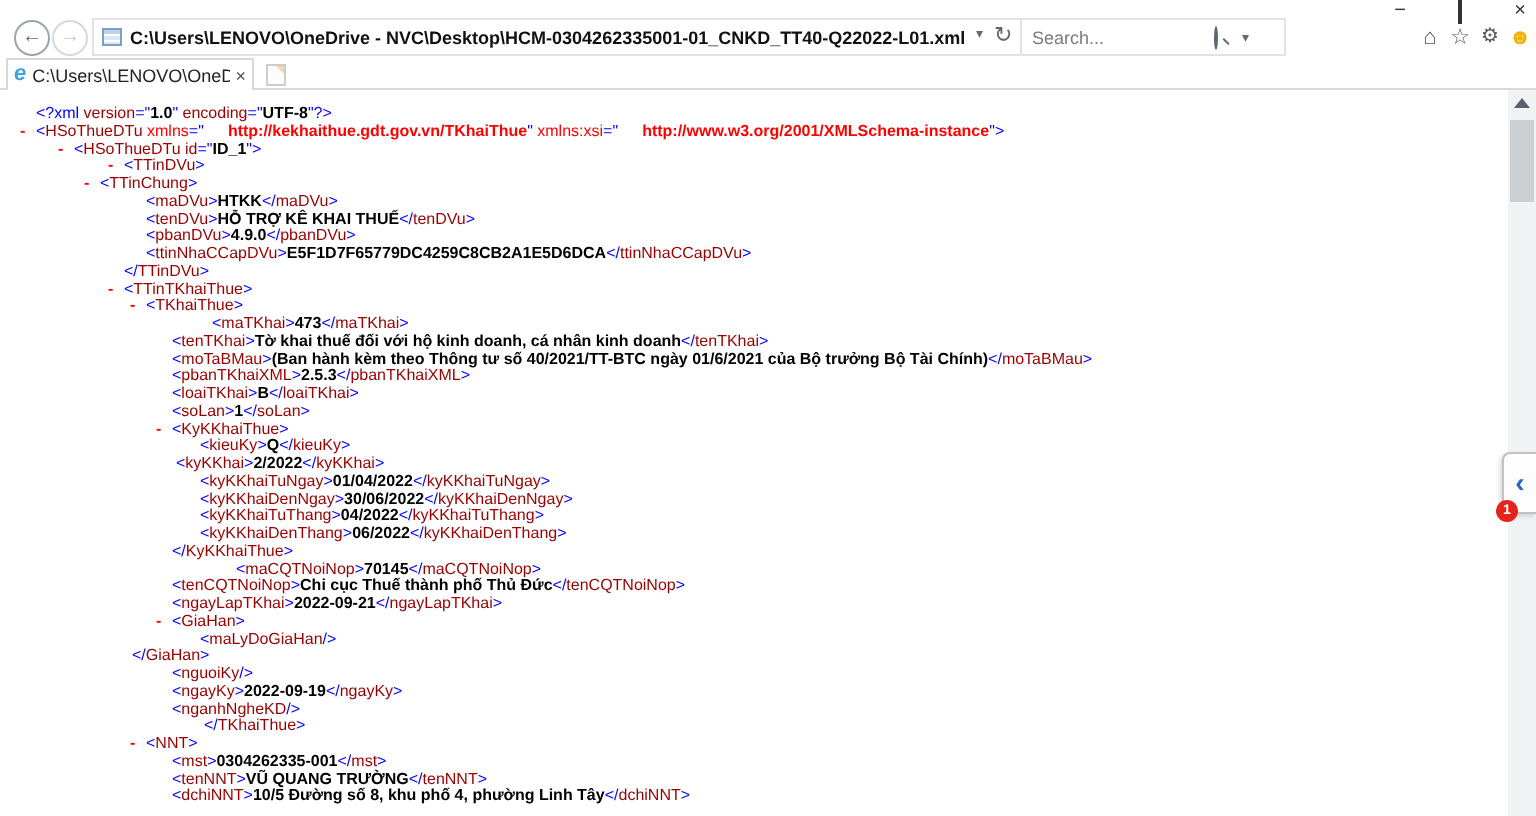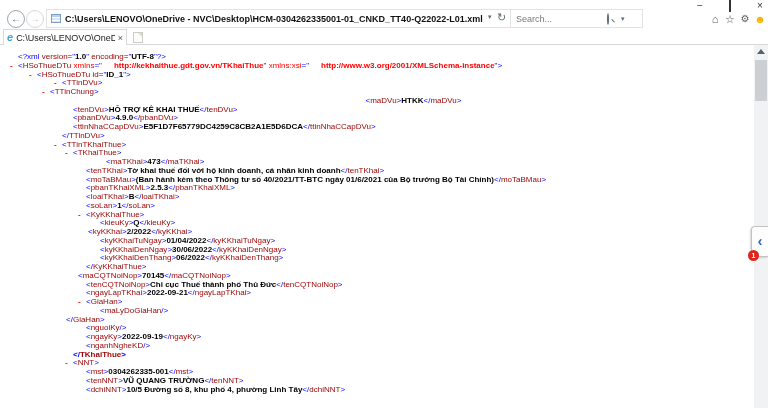--- a/index.html
+++ b/index.html
@@ -129,50 +129,51 @@
       <span class="fold"></span>
     </div>
 </div>
 
 <div class="content" id="xml-content">
     <div class="xline" style="padding-left: 18px;"><span class="m">&lt;?xml</span><span class="t"> version</span><span class="m">="</span><span class="b">1.0</span><span class="m">"</span><span class="t"> encoding</span><span class="m">="</span><span class="b">UTF-8</span><span class="m">"</span><span class="m">?&gt;</span></div>
     <div class="xline" style="padding-left: 18px;"><span class="mk">-</span><span class="m">&lt;</span><span class="t">HSoThueDTu</span><span class="n"> xmlns</span><span class="m">="</span><span class="nv">http://kekhaithue.gdt.gov.vn/TKhaiThue</span><span class="m">"</span><span class="n"> xmlns:xsi</span><span class="m">="</span><span class="nv">http://www.w3.org/2001/XMLSchema-instance</span><span class="m">"</span><span class="m">&gt;</span></div>
     <div class="xline" style="padding-left: 37px;"><span class="mk">-</span><span class="m">&lt;</span><span class="t">HSoThueDTu</span><span class="t"> id</span><span class="m">="</span><span class="b">ID_1</span><span class="m">"</span><span class="m">&gt;</span></div>
     <div class="xline" style="padding-left: 62px;"><span class="mk">-</span><span class="m">&lt;</span><span class="t">TTinDVu</span><span class="m">&gt;</span></div>
     <div class="xline" style="padding-left: 50px;"><span class="mk">-</span><span class="m">&lt;</span><span class="t">TTinChung</span><span class="m">&gt;</span></div>
-    <div class="xline" style="padding-left: 73px; text-align: center;"><span class="m">&lt;</span><span class="t">maDVu</span><span class="m">&gt;</span><span class="b">HTKK</span><span class="m">&lt;/</span><span class="t">maDVu</span><span class="m">&gt;</span></div>
+    <div class="xline" style="padding-left: 73px;"><span class="m">&lt;</span><span class="t">maDVu</span><span class="m">&gt;</span><span class="b">HTKK</span><span class="m">&lt;/</span><span class="t">maDVu</span><span class="m">&gt;</span></div>
     <div class="xline" style="padding-left: 73px;"><span class="m">&lt;</span><span class="t">tenDVu</span><span class="m">&gt;</span><span class="b">HỖ TRỢ KÊ KHAI THUẾ</span><span class="m">&lt;/</span><span class="t">tenDVu</span><span class="m">&gt;</span></div>
     <div class="xline" style="padding-left: 73px;"><span class="m">&lt;</span><span class="t">pbanDVu</span><span class="m">&gt;</span><span class="b">4.9.0</span><span class="m">&lt;/</span><span class="t">pbanDVu</span><span class="m">&gt;</span></div>
     <div class="xline" style="padding-left: 73px;"><span class="m">&lt;</span><span class="t">ttinNhaCCapDVu</span><span class="m">&gt;</span><span class="b">E5F1D7F65779DC4259C8CB2A1E5D6DCA</span><span class="m">&lt;/</span><span class="t">ttinNhaCCapDVu</span><span class="m">&gt;</span></div>
     <div class="xline" style="padding-left: 62px;"><span class="m">&lt;/</span><span class="t">TTinDVu</span><span class="m">&gt;</span></div>
     <div class="xline" style="padding-left: 62px;"><span class="mk">-</span><span class="m">&lt;</span><span class="t">TTinTKhaiThue</span><span class="m">&gt;</span></div>
     <div class="xline" style="padding-left: 73px;"><span class="mk">-</span><span class="m">&lt;</span><span class="t">TKhaiThue</span><span class="m">&gt;</span></div>
     <div class="xline" style="padding-left: 86px; margin-left: 20px;"><span class="m">&lt;</span><span class="t">maTKhai</span><span class="m">&gt;</span><span class="b">473</span><span class="m">&lt;/</span><span class="t">maTKhai</span><span class="m">&gt;</span></div>
     <div class="xline" style="padding-left: 86px;"><span class="m">&lt;</span><span class="t">tenTKhai</span><span class="m">&gt;</span><span class="b">Tờ khai thuế đối với hộ kinh doanh, cá nhân kinh doanh</span><span class="m">&lt;/</span><span class="t">tenTKhai</span><span class="m">&gt;</span></div>
     <div class="xline" style="padding-left: 86px;"><span class="m">&lt;</span><span class="t">moTaBMau</span><span class="m">&gt;</span><span class="b">(Ban hành kèm theo Thông tư số 40/2021/TT-BTC ngày 01/6/2021 của Bộ trưởng Bộ Tài Chính)</span><span class="m">&lt;/</span><span class="t">moTaBMau</span><span class="m">&gt;</span></div>
     <div class="xline" style="padding-left: 86px;"><span class="m">&lt;</span><span class="t">pbanTKhaiXML</span><span class="m">&gt;</span><span class="b">2.5.3</span><span class="m">&lt;/</span><span class="t">pbanTKhaiXML</span><span class="m">&gt;</span></div>
     <div class="xline" style="padding-left: 86px;"><span class="m">&lt;</span><span class="t">loaiTKhai</span><span class="m">&gt;</span><span class="b">B</span><span class="m">&lt;/</span><span class="t">loaiTKhai</span><span class="m">&gt;</span></div>
     <div class="xline" style="padding-left: 86px;"><span class="m">&lt;</span><span class="t">soLan</span><span class="m">&gt;</span><span class="b">1</span><span class="m">&lt;/</span><span class="t">soLan</span><span class="m">&gt;</span></div>
     <div class="xline" style="padding-left: 86px;"><span class="mk">-</span><span class="m">&lt;</span><span class="t">KyKKhaiThue</span><span class="m">&gt;</span></div>
     <div class="xline" style="padding-left: 100px;"><span class="m">&lt;</span><span class="t">kieuKy</span><span class="m">&gt;</span><span class="b">Q</span><span class="m">&lt;/</span><span class="t">kieuKy</span><span class="m">&gt;</span></div>
     <div class="xline" style="padding-left: 88px;"><span class="m">&lt;</span><span class="t">kyKKhai</span><span class="m">&gt;</span><span class="b">2/2022</span><span class="m">&lt;/</span><span class="t">kyKKhai</span><span class="m">&gt;</span></div>
     <div class="xline" style="padding-left: 100px;"><span class="m">&lt;</span><span class="t">kyKKhaiTuNgay</span><span class="m">&gt;</span><span class="b">01/04/2022</span><span class="m">&lt;/</span><span class="t">kyKKhaiTuNgay</span><span class="m">&gt;</span></div>
     <div class="xline" style="padding-left: 100px;"><span class="m">&lt;</span><span class="t">kyKKhaiDenNgay</span><span class="m">&gt;</span><span class="b">30/06/2022</span><span class="m">&lt;/</span><span class="t">kyKKhaiDenNgay</span><span class="m">&gt;</span></div>
+    <div class="xline" style="padding-left: 100px;"><span class="m">&lt;</span><span class="t">kyKKhaiTuThang</span><span class="m">&gt;</span><span class="b">04/2022</span><span class="m">&lt;/</span><span class="t">kyKKhaiTuThang</span><span class="m">&gt;</span></div>
     <div class="xline" style="padding-left: 100px;"><span class="m">&lt;</span><span class="t">kyKKhaiDenThang</span><span class="m">&gt;</span><span class="b">06/2022</span><span class="m">&lt;/</span><span class="t">kyKKhaiDenThang</span><span class="m">&gt;</span></div>
     <div class="xline" style="padding-left: 86px;"><span class="m">&lt;/</span><span class="t">KyKKhaiThue</span><span class="m">&gt;</span></div>
-    <div class="xline" style="padding-left: 78px;"><span class="m">&lt;</span><span class="t">maCQTNoiNop</span><span class="m">&gt;</span><span class="b">70145</span><span class="m">&lt;/</span><span class="t">maCQTNoiNop</span><span class="m">&gt;</span></div>
+    <div class="xline" style="padding-left: 118px;"><span class="m">&lt;</span><span class="t">maCQTNoiNop</span><span class="m">&gt;</span><span class="b">70145</span><span class="m">&lt;/</span><span class="t">maCQTNoiNop</span><span class="m">&gt;</span></div>
     <div class="xline" style="padding-left: 86px;"><span class="m">&lt;</span><span class="t">tenCQTNoiNop</span><span class="m">&gt;</span><span class="b">Chi cục Thuế thành phố Thủ Đức</span><span class="m">&lt;/</span><span class="t">tenCQTNoiNop</span><span class="m">&gt;</span></div>
     <div class="xline" style="padding-left: 86px;"><span class="m">&lt;</span><span class="t">ngayLapTKhai</span><span class="m">&gt;</span><span class="b">2022-09-21</span><span class="m">&lt;/</span><span class="t">ngayLapTKhai</span><span class="m">&gt;</span></div>
     <div class="xline" style="padding-left: 86px;"><span class="mk">-</span><span class="m">&lt;</span><span class="t">GiaHan</span><span class="m">&gt;</span></div>
     <div class="xline" style="padding-left: 100px;"><span class="m">&lt;</span><span class="t">maLyDoGiaHan</span><span class="m">/&gt;</span></div>
     <div class="xline" style="padding-left: 66px;"><span class="m">&lt;/</span><span class="t">GiaHan</span><span class="m">&gt;</span></div>
     <div class="xline" style="padding-left: 86px;"><span class="m">&lt;</span><span class="t">nguoiKy</span><span class="m">/&gt;</span></div>
     <div class="xline" style="padding-left: 86px;"><span class="m">&lt;</span><span class="t">ngayKy</span><span class="m">&gt;</span><span class="b">2022-09-19</span><span class="m">&lt;/</span><span class="t">ngayKy</span><span class="m">&gt;</span></div>
     <div class="xline" style="padding-left: 86px;"><span class="m">&lt;</span><span class="t">nganhNgheKD</span><span class="m">/&gt;</span></div>
-    <div class="xline" style="padding-left: 73px; font-weight: bold;"><span class="m">&lt;/</span><span class="t">TKhaiThue</span><span class="m">&gt;</span></div>
+    <div class="xline" style="padding-left: 102px;"><span class="m">&lt;/</span><span class="t">TKhaiThue</span><span class="m">&gt;</span></div>
     <div class="xline" style="padding-left: 73px;"><span class="mk">-</span><span class="m">&lt;</span><span class="t">NNT</span><span class="m">&gt;</span></div>
     <div class="xline" style="padding-left: 86px;"><span class="m">&lt;</span><span class="t">mst</span><span class="m">&gt;</span><span class="b">0304262335-001</span><span class="m">&lt;/</span><span class="t">mst</span><span class="m">&gt;</span></div>
     <div class="xline" style="padding-left: 86px;"><span class="m">&lt;</span><span class="t">tenNNT</span><span class="m">&gt;</span><span class="b">VŨ QUANG TRƯỜNG</span><span class="m">&lt;/</span><span class="t">tenNNT</span><span class="m">&gt;</span></div>
     <div class="xline" style="padding-left: 86px;"><span class="m">&lt;</span><span class="t">dchiNNT</span><span class="m">&gt;</span><span class="b">10/5 Đường số 8, khu phố 4, phường Linh Tây</span><span class="m">&lt;/</span><span class="t">dchiNNT</span><span class="m">&gt;</span></div>
   </div>
 
 <div class="scrollbar">
   <div class="scroll-up">
       <div class="tri"></div>
     </div>

